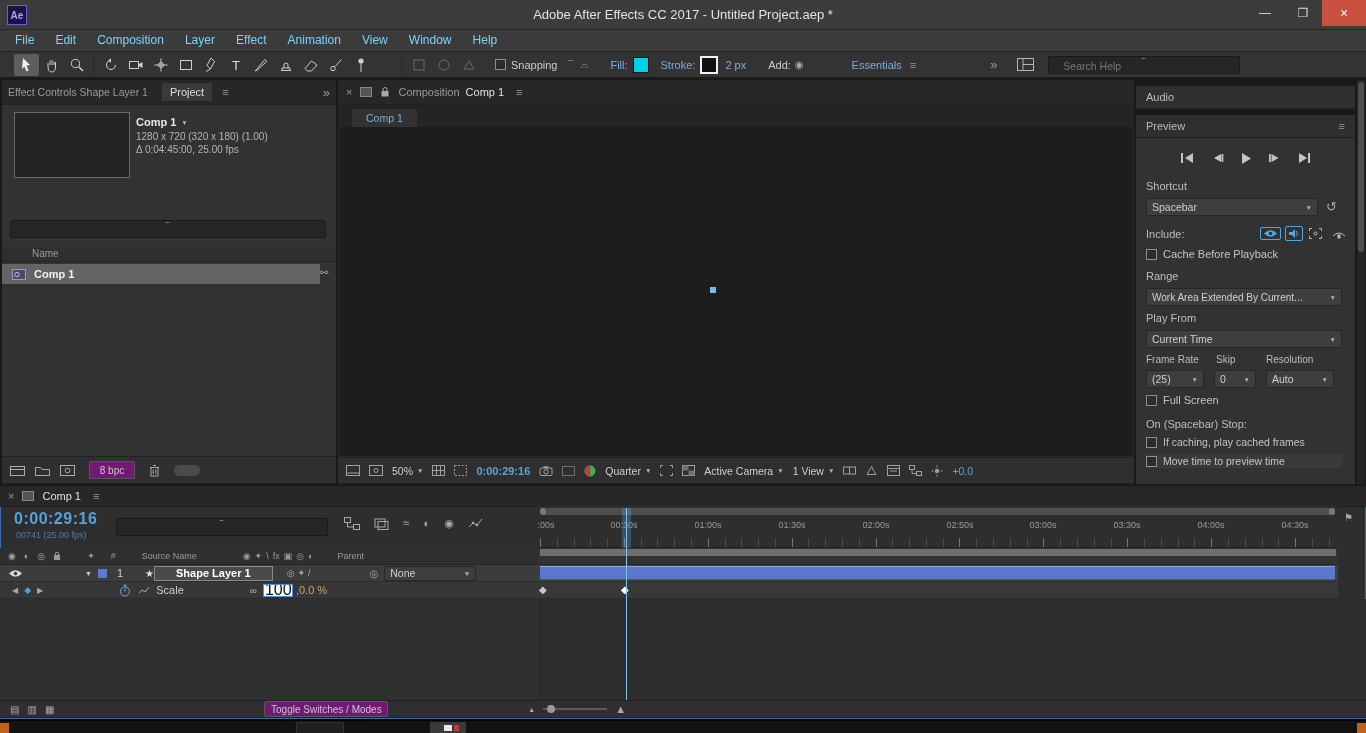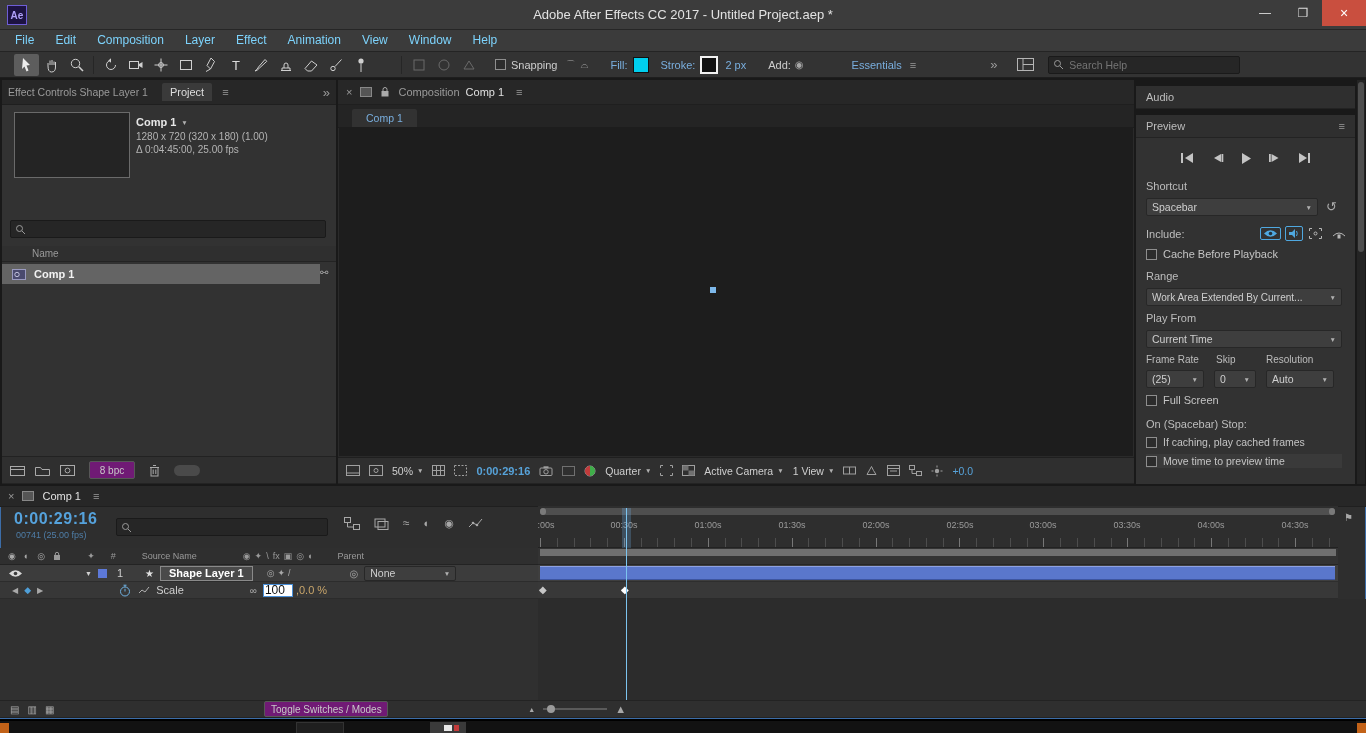--- a/index.html
+++ b/index.html
@@ -18,21 +18,21 @@
   .menu-item{display:inline-block;padding:0 9px;line-height:21px;font-size:12px;color:#7dd3fc;}
 
   
   .toolbar{background:#333;border-bottom:1px solid #1e1e1e;}
   .tool{width:25px;height:22px;display:flex;align-items:center;justify-content:center;border-radius:2px;}
   .tool.active{background:#5d5d5d;}
   .vsep{width:1px;height:18px;background:#262626;margin:0 4px;}
   .blue{color:#79aede;}
   .chk{width:11px;height:11px;border:1px solid #8e8e8e;background:#2c2c2c;display:inline-block;box-sizing:border-box;}
   .swatch{width:14px;height:14px;display:inline-block;border:1px solid #111;}
-  .searchbox{background:#262626;border:1px solid #1a1a1a;border-radius:2px;display:flex;align-items:center;padding:0 4px;box-sizing:border-box;}
+  .searchbox{background:#262626;border:1px solid #1a1a1a;border-radius:2px;display:flex;align-items:center;padding:0 12px;box-sizing:border-box;flex-direction:column;}
   .searchbox input{background:transparent;border:none;outline:none;color:#ccc;font-size:10.5px;width:100%;font-family:inherit;margin-left:4px;}
 
   
   .panel{background:#323232;}
   .tabstrip{background:#272727;border-bottom:1px solid #1f1f1f;display:flex;align-items:center;}
   .tab-inactive{color:#9a9a9a;}
   .tab-active{color:#dedede;background:#3a3a3a;padding:3px 8px;border-radius:2px 2px 0 0;}
   .panelmenu{color:#9a9a9a;font-size:11px;}
   .dd{background:#3e3e3e;border:1px solid #272727;border-radius:2px;display:flex;align-items:center;justify-content:space-between;
       padding:0 5px;color:#cfcfcf;font-size:10.5px;box-sizing:border-box;white-space:nowrap;overflow:hidden;}
@@ -45,21 +45,21 @@
   .tc-big{color:#55a2dc;font-size:16px;font-weight:bold;letter-spacing:.5px;}
   .tc-small{color:#4f7ea8;font-size:9px;}
   .ruler-label{position:absolute;transform:translateX(-50%);color:#9a9a9a;font-size:9px;top:0;}
   .ruler-ticks{background-image:
       repeating-linear-gradient(90deg,#777 0 1px,transparent 1px 83.9px),
       repeating-linear-gradient(90deg,#4d4d4d 0 1px,transparent 1px 16.78px);}
   .rowL{background:#3c3c3c;border-bottom:1px solid #2c2c2c;display:flex;align-items:center;}
   .rowR{background:#3f3f3f;border-bottom:1px solid #2e2e2e;}
   .glyph{color:#a8a8a8;}
   .kf{position:absolute;color:#c6c6c6;font-size:10px;line-height:10px;}
-  .scale-input{width:30px;height:13px;background:#fff;color:#111;border:1px solid #4a90d9;font-size:12px;
+  .scale-input{width:30px;height:13px;background:#fff;color:#111;border:1px solid #4a90d9;font-size:16px;
                font-family:inherit;padding:0 1px;box-sizing:border-box;}
   .btn{background:#701a75;border:1px solid #575757;border-radius:2px;color:#c8c8c8;font-size:10px;
        display:flex;align-items:center;justify-content:center;}
   .playbtn{width:23px;height:16px;display:flex;align-items:center;justify-content:center;}
 </style>
 </head>
 <body>
 
 <div id="app">
 
@@ -615,21 +615,21 @@
 
     <div class="abs rowL" style="left:0;top:79px;width:538px;height:17px;padding-left:8px;">
       <svg width="15" height="9">
           <path d="M1,4.5 Q7.5,-2 14,4.5 Q7.5,11 1,4.5Z" fill="#d8d8d8"></path>
           <circle cx="7.5" cy="4.5" r="1.8" fill="#3a3a3a"></circle>
         </svg>
       <span style="margin-left:62px;color:#cfcfcf;font-size:7px;">▼</span>
       <span style="margin-left:6px;width:9px;height:9px;background:#5d79d8;display:inline-block;"></span>
       <span style="margin-left:10px;color:#cfcfcf;">1</span>
       <span style="margin-left:22px;color:#e0e0e0;font-size:10px;">★</span>
-      <span style="margin-left:6px;border:1px solid #8a8a8a;background:#4a4a4a;color:#fff;font-weight:bold;padding:0 8px;height:13px;line-height:13px;">Shape Layer 1</span>
+      <span style="border:1px solid #8a8a8a;background:#4a4a4a;color:#fff;font-weight:bold;padding:0 21px;height:13px;line-height:13px;">Shape Layer 1</span>
       <span class="glyph" style="margin-left:14px;letter-spacing:3px;font-size:9px;">◎✦/</span>
       <span class="glyph" style="margin-left:56px;font-size:10px;">◎</span>
       <div class="dd" style="width:92px;height:15px;margin-left:6px;">
         <span>None</span>
           <span class="caret">▼</span>
       </div>
     </div>
     <div class="abs rowR" style="left:538px;top:79px;width:800px;height:17px;">
       <div class="abs" style="left:2px;top:1px;width:795px;height:14px;background:#5a77cc;border-top:1px solid #8ea1e2;border-bottom:1px solid #3d55a0;"></div>
     </div>

